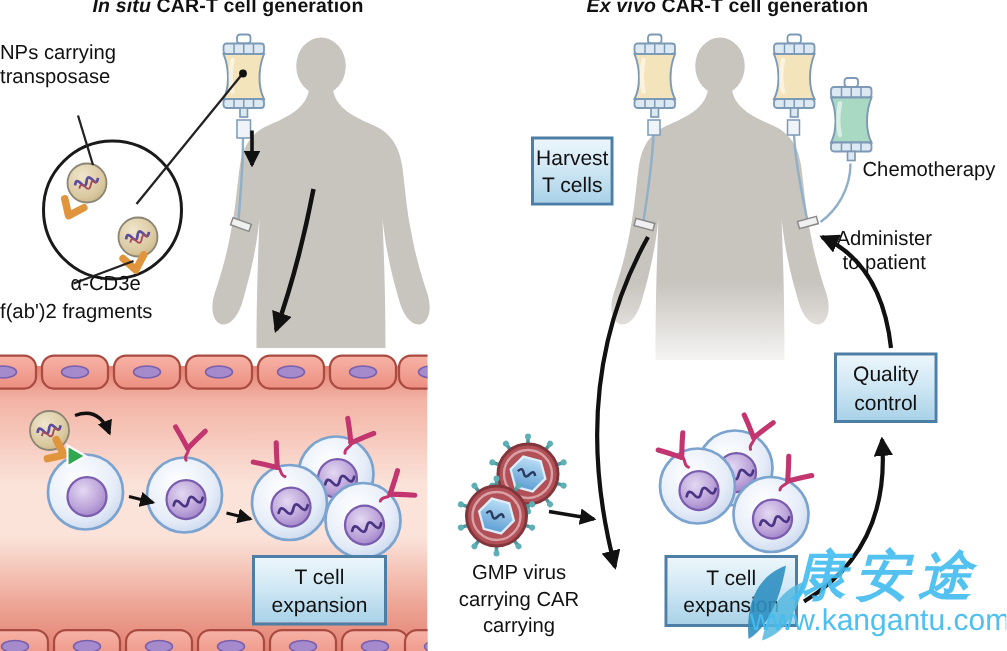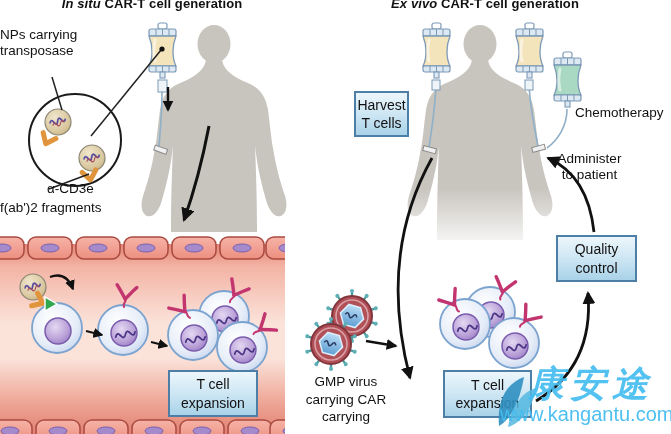--- a/index.html
+++ b/index.html
@@ -298,21 +298,21 @@
   <span>T cells</span>
 </div>
 
 <div class="txt lbl" style="left:575px;top:105px;white-space:nowrap;">Chemotherapy</div>
 
 <div class="txt lbl center" style="left:542px;top:151px;width:95px;">
   <span>Administer</span>
   <span>to patient</span>
 </div>
 
-<div class="info-box" style="left:556px;top:235px;width:81px;height:47px;">
+<div class="info-box" style="left:556px;top:235px;width:69px;height:47px;">
   <span>Quality</span>
   <span>control</span>
 </div>
 
 <div class="info-box" style="left:168px;top:370px;width:90px;height:47px;">
   <span>T cell</span>
   <span>expansion</span>
 </div>
 
 <div class="info-box" style="left:443px;top:370px;width:89px;height:48px;">

